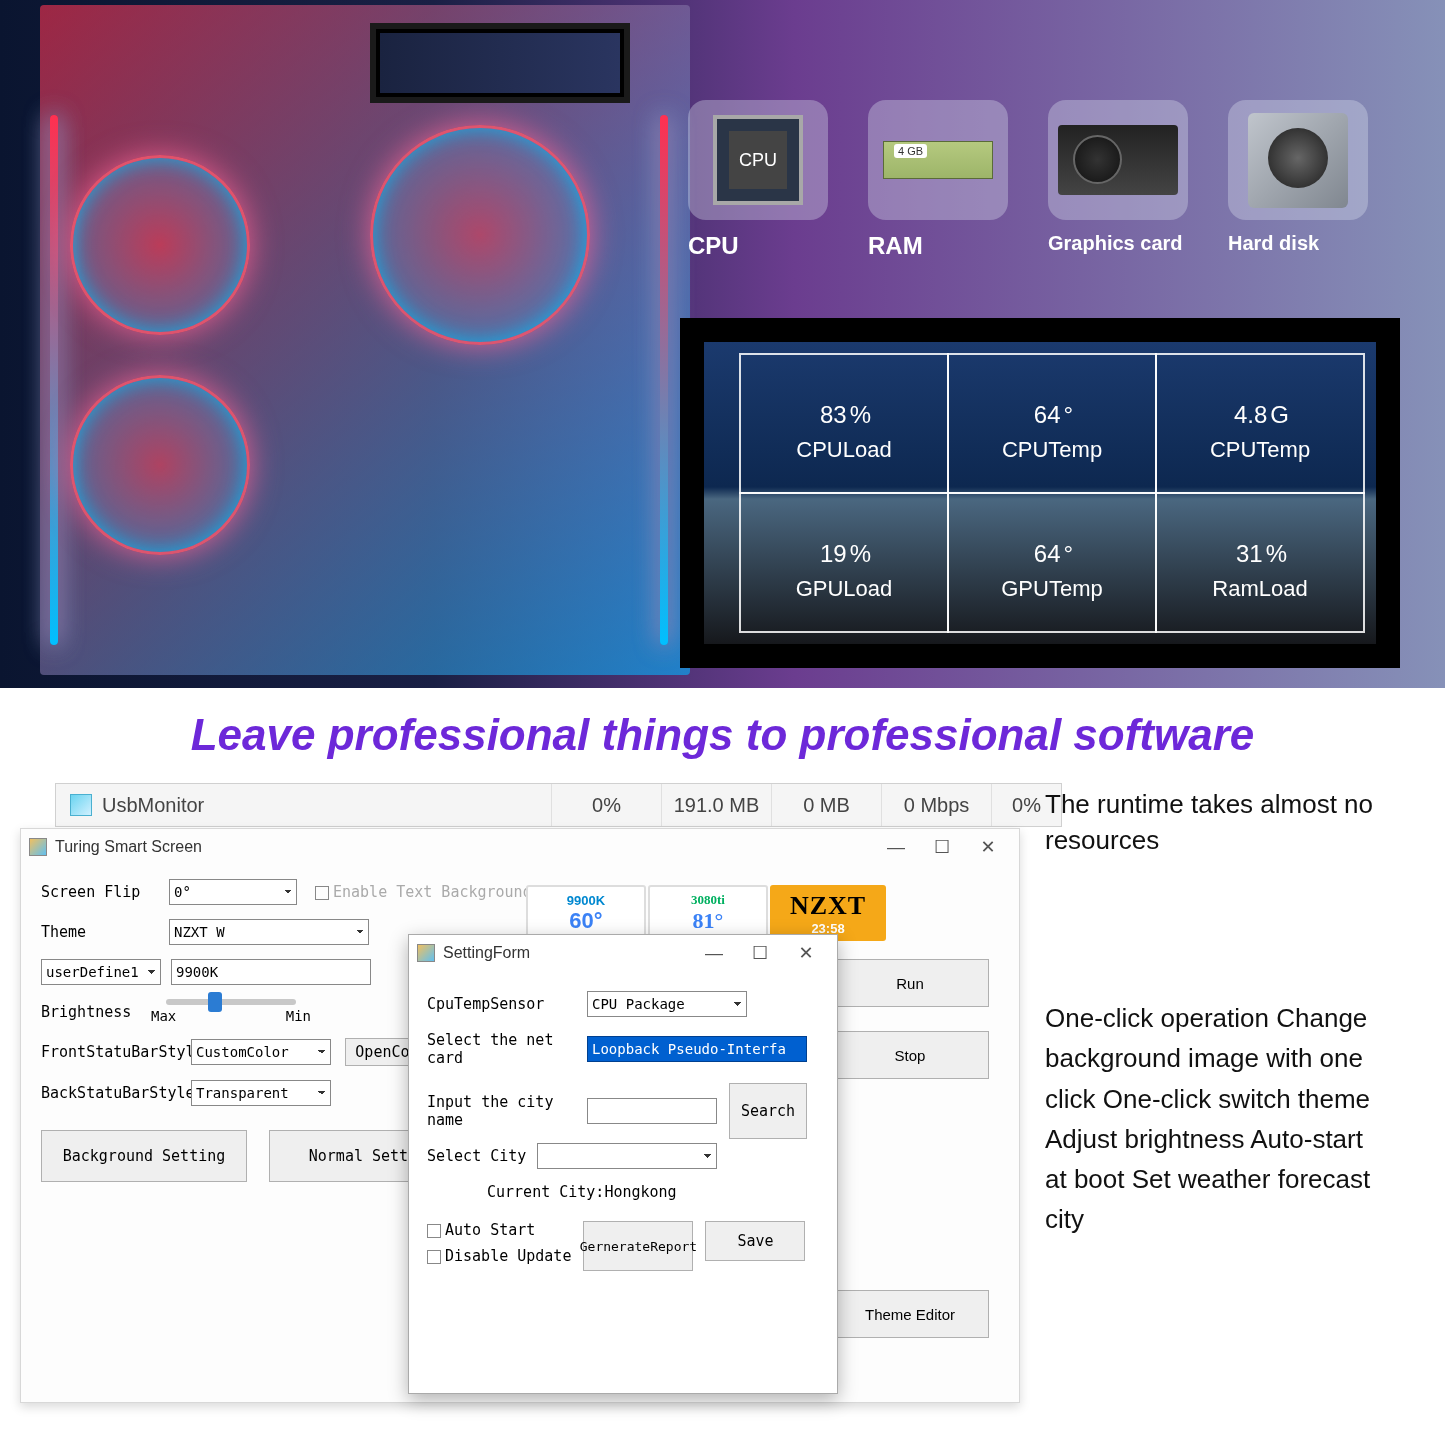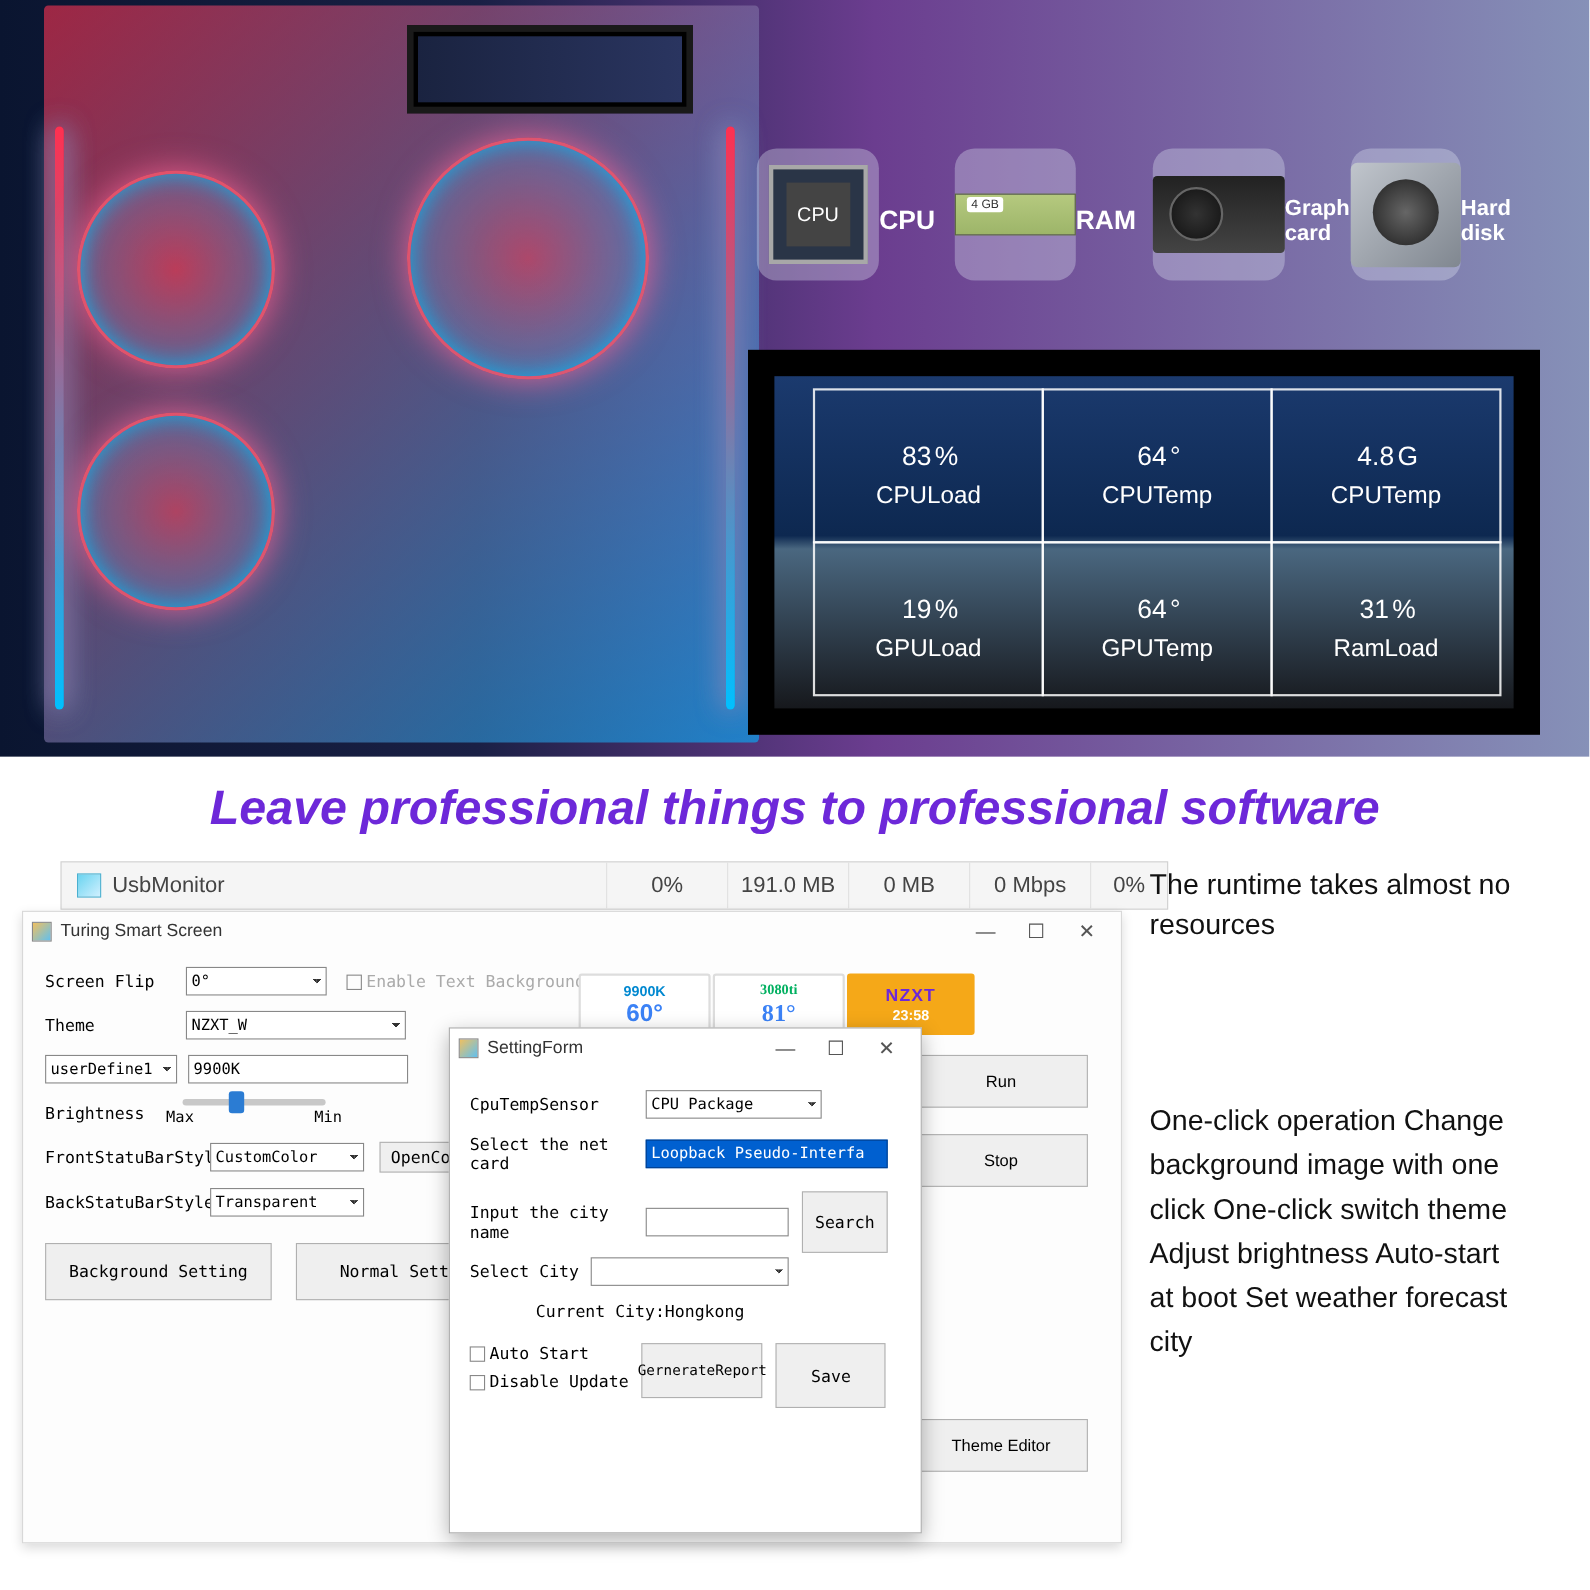--- a/index.html
+++ b/index.html
@@ -15,21 +15,21 @@
 .fan3 { left: 330px; top: 120px; width: 220px; height: 220px; }
 .glow-stick { position: absolute; background: linear-gradient(180deg, #ff3050, #00c0ff); box-shadow: 0 0 25px #ff5080, 0 0 25px #00d0ff; border-radius: 4px; }
 .stick-l { left: 10px; top: 110px; width: 8px; height: 530px; }
 .stick-r { left: 620px; top: 110px; width: 8px; height: 530px; }
 .mini-screen { position: absolute; right: 60px; top: 18px; width: 260px; height: 80px; background: #000; border: 6px solid #1a1a1a; }
 .mini-content { position: absolute; inset: 4px; background: linear-gradient(90deg, #1a2340, #2a3560); }
 
 
 .monitoring-title { position: absolute; right: 55px; top: 35px; color: #fff; font-size: 33px; font-weight: 700; font-style: italic; text-shadow: 2px 2px 4px rgba(0,0,0,0.6); }
 .feature-row { position: absolute; right: 55px; top: 100px; display: flex; gap: 18px; }
-.feature-card { width: 162px; height: 190px; display: flex; flex-direction: row; align-items: center; }
+.feature-card { width: 162px; height: 190px; display: flex; flex-direction: column; }
 .feature-icon { width: 140px; height: 120px; background: rgba(220,225,240,0.35); border-radius: 18px; display: flex; align-items: center; justify-content: center; }
 .feature-cpu { width: 90px; height: 90px; background: #2a3547; border: 4px solid #a8a8a8; position: relative; }
 .feature-cpu::after { content: "CPU"; position: absolute; inset: 0; display: flex; align-items: center; justify-content: center; color: #fff; font-size: 18px; background: #444; margin: 12px; }
 .feature-ram { width: 110px; height: 38px; background: linear-gradient(#b5c97f, #9db569); border: 1px solid #5a6b38; position: relative; }
 .feature-ram::after { content: "4 GB"; position: absolute; left: 10px; top: 2px; background: #fff; color: #333; font-size: 11px; padding: 1px 4px; border-radius: 3px; }
 .feature-gpu { width: 120px; height: 70px; background: linear-gradient(#222, #444); border-radius: 4px; position: relative; }
 .feature-gpu::after { content: ""; position: absolute; left: 15px; top: 10px; width: 45px; height: 45px; border-radius: 50%; background: radial-gradient(circle, #333, #111); border: 2px solid #666; }
 .feature-hdd { width: 100px; height: 95px; background: linear-gradient(135deg, #c0c5cc, #808790); border-radius: 6px; position: relative; }
 .feature-hdd::after { content: ""; position: absolute; left: 20px; top: 15px; width: 60px; height: 60px; border-radius: 50%; background: radial-gradient(circle, #666 0%, #333 70%); }
 .feature-label { margin-top: 12px; color: #fff; font-size: 24px; font-weight: 600; }
@@ -73,21 +73,21 @@
 .winbtn { height: 52px; padding: 0 18px; background: #efefef; border: 1px solid #b0b0b0; font-family: inherit; font-size: 15px; cursor: pointer; display: flex; align-items: center; justify-content: center; }
 .winbtn.wide { width: 206px; }
 .winbtn.side { width: 158px; height: 48px; }
 
 .preview { position: absolute; left: 505px; top: 56px; width: 360px; height: 56px; display: flex; gap: 2px; }
 .pv-tile { flex: 1; display: flex; flex-direction: column; align-items: center; justify-content: center; font-family: Arial; font-size: 13px; font-weight: 700; border-radius: 3px; }
 .pv-t1 { background: #fff; color: #0088d0; border: 2px solid #ddd; }
 .pv-t2 { background: #fff; color: #00b060; border: 2px solid #ddd; font-family: Liberation Serif, serif; }
 .pv-t3 { background: #f5a818; color: #fff; }
 .pv-tile .big { font-size: 22px; color: #3b82f6; }
-.pv-t3 .big { font-size: 16px; color: #6d28d9; letter-spacing: 1px; }
+.pv-t3 .big { font-size: 26px; color: #000000; letter-spacing: 1px; font-family: Liberation Serif, serif; }
 
 .side-btns { position: absolute; right: 30px; top: 130px; display: flex; flex-direction: column; gap: 24px; }
 .side-btns2 { position: absolute; right: 30px; bottom: 64px; }
 
 
 .popup { position: absolute; left: 408px; top: 246px; width: 430px; height: 460px; background: #fff; border: 1px solid #aaa; box-shadow: 0 6px 18px rgba(0,0,0,0.3); z-index: 10; }
 .popup .form-body { padding: 20px 18px; }
 .popup .form-row label { width: 160px; }
 .sel.hl { background: #0060d0; color: #fff; border-color: #004090; }
 
@@ -293,17 +293,17 @@
       </div>
       <div class="form-row" style="margin-left:60px">
         <span>Current City:Hongkong</span>
       </div>
       <div class="form-row" style="margin-top:20px;align-items:flex-start">
         <div>
           <div><span class="chk-box"></span><span>Auto Start</span></div>
           <div style="margin-top:8px"><span class="chk-box"></span><span>Disable Update</span></div>
         </div>
         <button class="winbtn" style="width:110px;height:50px;margin-left:12px;font-size:13px;text-align:center">GernerateReport</button>
-        <button class="winbtn" style="width:100px;height:59px;margin-left:12px">Save</button>
+        <button class="winbtn" style="width:100px;height:40px;margin-left:12px">Save</button>
       </div>
     </div>
   </div>
 </div>
 
 </body></html>

